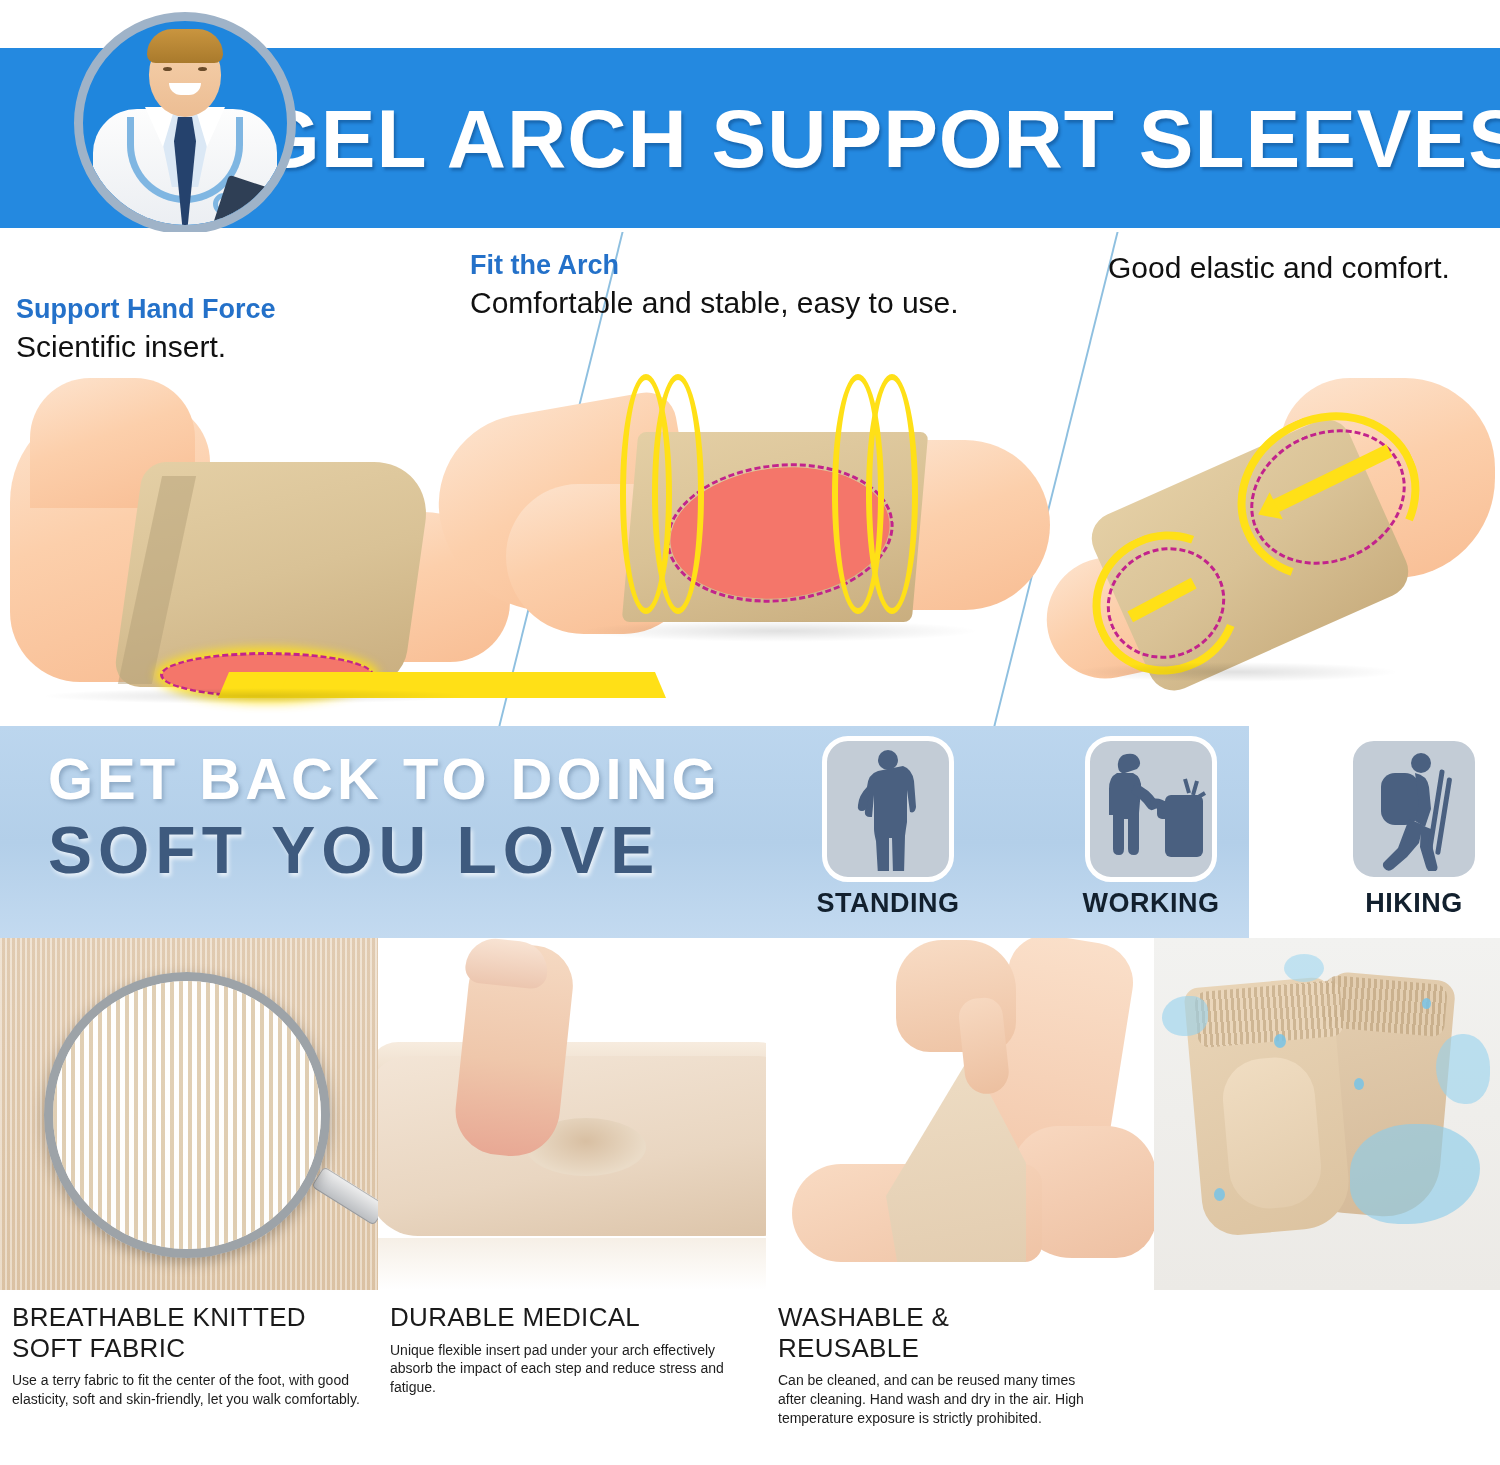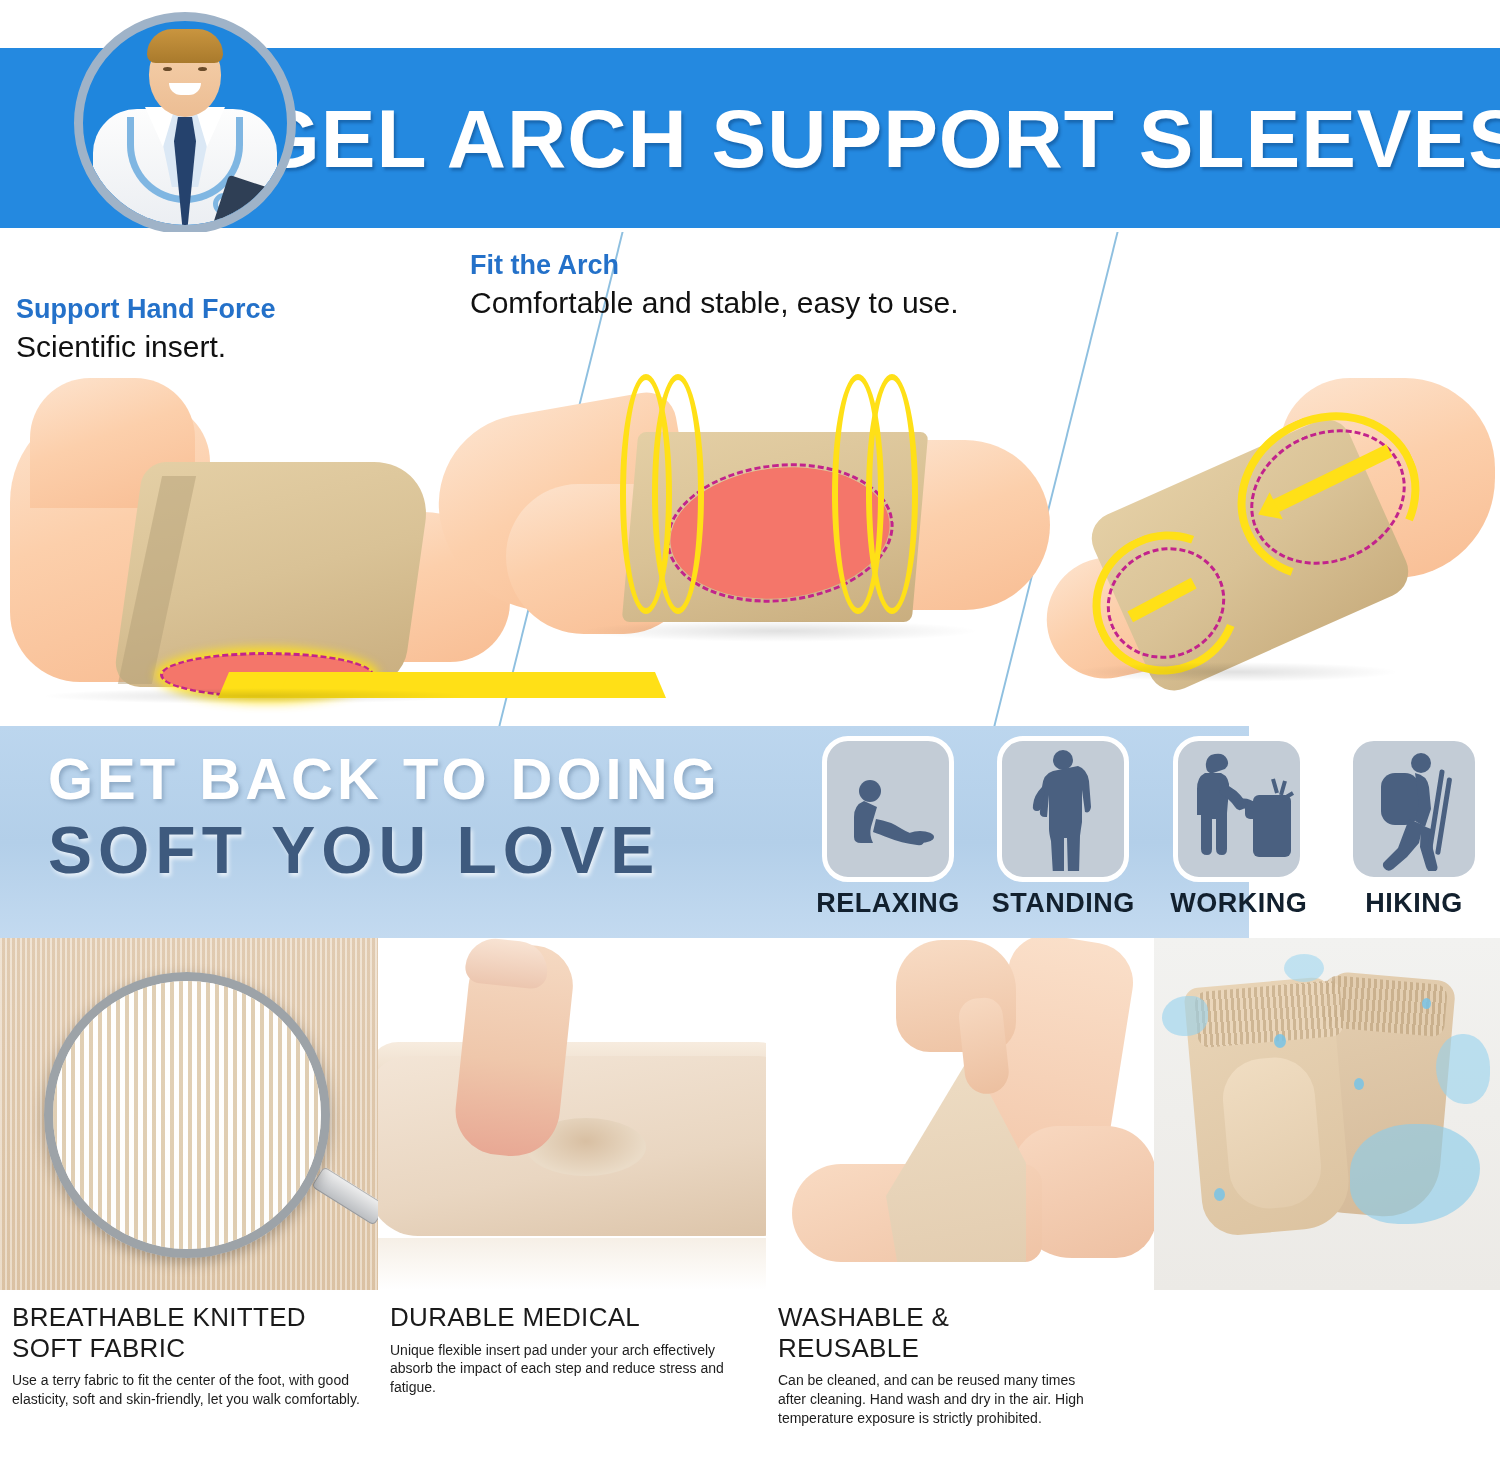--- a/index.html
+++ b/index.html
@@ -490,20 +490,21 @@
       <div class="a2-pad"></div>
       <div class="a2-pad-d dashline"></div>
       <div class="a2-ring r1"></div>
       <div class="a2-ring r2"></div>
       <div class="a2-ring r3"></div>
       <div class="a2-ring r4"></div>
       <div class="a2-shadow"></div>
     </div>
 
     <div class="feat f3">
+      <div class="f-sub">Good elastic and comfort.</div>
     </div>
     <div class="foot-art art3">
       <div class="a3-heel skin"></div>
       <div class="a3-toe skin"></div>
       <div class="a3-sleeve sleeve"></div>
       <div class="a3-cuffA dashline"></div>
       <div class="a3-cuffB dashline"></div>
       <div class="a3-ringA"></div>
       <div class="a3-ringB"></div>
       <div class="a3-arrow1"></div>
@@ -513,33 +514,20 @@
   </div>
 
   <div class="banner">
     <div class="banner-copy">
       <div class="banner-l1">GET BACK TO DOING</div>
       <div class="banner-l2">SOFT YOU LOVE</div>
     </div>
 
     <div class="activities">
 
-      <div class="act">
-        <div class="act-tile">
-          <svg width="104" height="104" viewBox="0 0 104 104">
-            <g class="sil">
-              <circle cx="34" cy="34" r="11"></circle>
-              <path d="M28 44 q-10 4 -10 16 l0 20 q0 6 7 6 l12 0 q-4 -8 -2 -16 l6 -20 z"></path>
-              <path d="M40 62 q14 2 26 10 q8 5 16 6 q6 1 6 6 q0 5 -7 4 q-16 -2 -28 -7 q-10 -4 -16 -6 z"></path>
-              <ellipse cx="84" cy="80" rx="14" ry="6"></ellipse>
-            </g>
-          </svg>
-        </div>
-        <div class="act-label">RELAXING</div>
-      </div>
 
       <div class="act">
         <div class="act-tile">
           <svg width="104" height="124" viewBox="0 0 104 124">
             <g class="sil">
               <circle cx="52" cy="13" r="10"></circle>
               <path d="M42 24 q-10 3 -11 16 l-2 24 q-1 6 5 6 l2 0 l2 -22 l0 34 q0 4 2 12 l2 34 q0 5 6 5 q5 0 5 -6 l0 -36 l3 0 l1 36 q0 6 6 6 q5 0 5 -6 l1 -38 q1 -8 2 -14 l0 -32 l3 22 q5 2 6 -5 l-2 -26 q-2 -12 -11 -15 z"></path>
               <path d="M31 40 q-8 8 -9 18 q-1 6 4 6 q4 0 5 -5 l3 -15 z"></path>
             </g>
           </svg>

